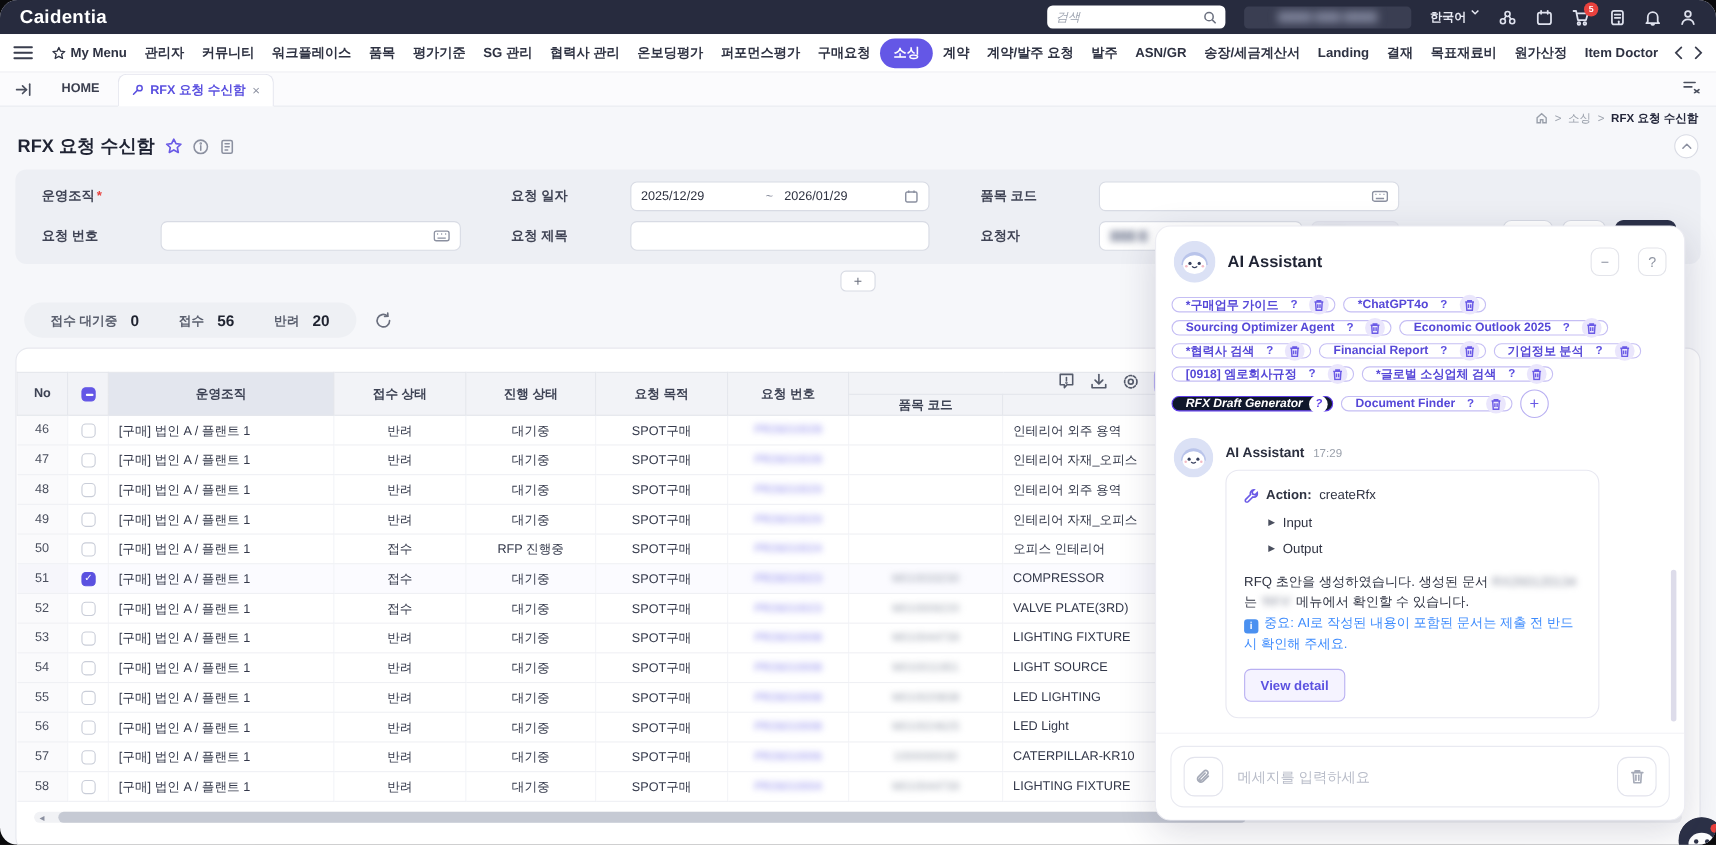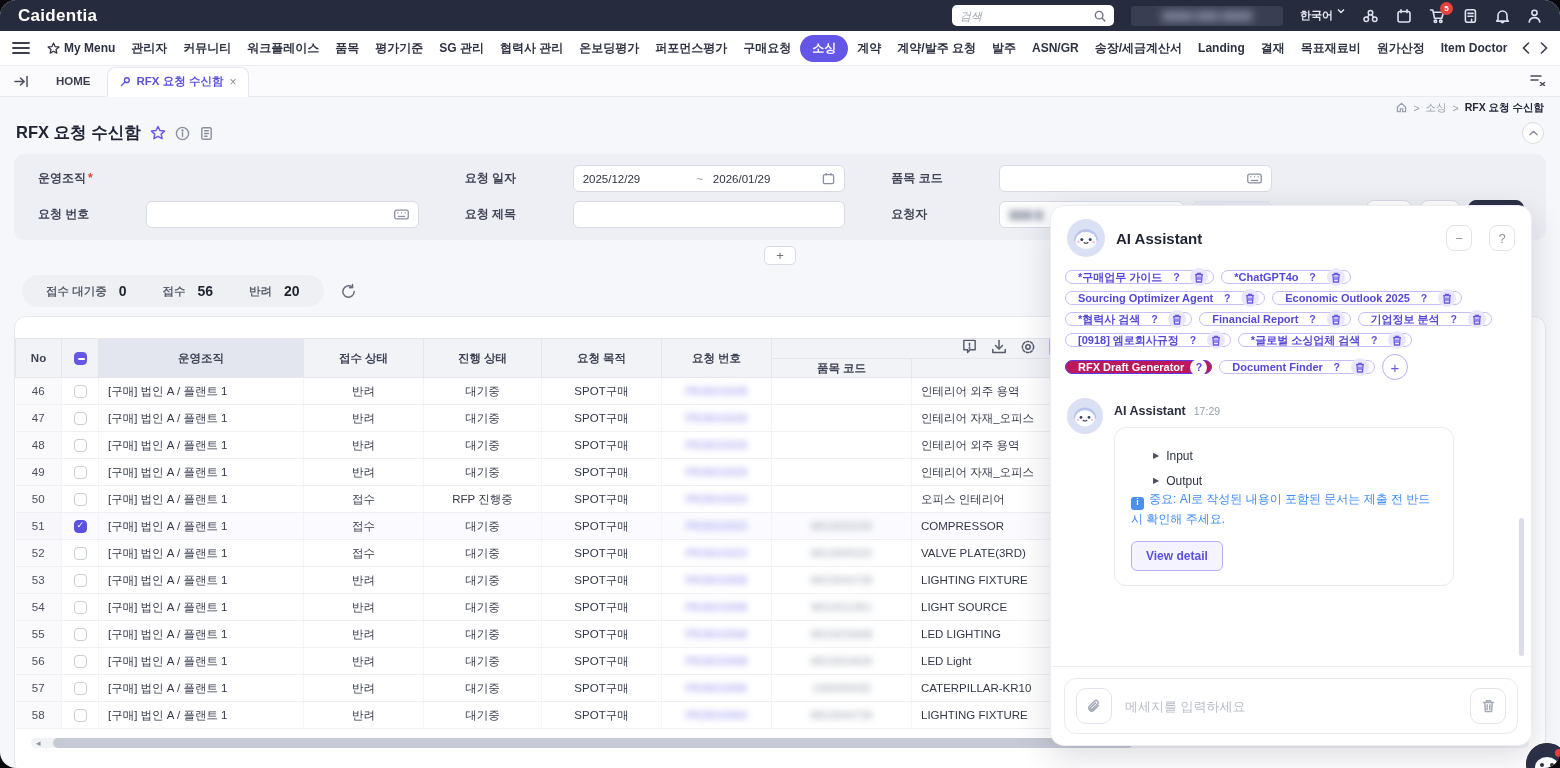--- a/index.html
+++ b/index.html
@@ -112,21 +112,21 @@
   .ai-head { display:flex; align-items:center; gap:11px; padding:13px 16px 9px; }
   .ai-title { font-size:15px; font-weight:700; color:#1f2333; flex:1; }
   .sq-btn { width:26px; height:26px; border-radius:8px; border:1px solid #e3e4ea; background:#fff; color:#8f95a3; font-size:13px; display:flex; align-items:center; justify-content:center; cursor:pointer; font-family:inherit; }
   .ai-head .sq-btn + .sq-btn { margin-left:6px; }
   .avatar { width:38px; height:38px; flex:none; }
   .chips { display:flex; flex-wrap:wrap; gap:7px; padding:4px 14px 8px; align-items:center; }
   .chip { display:flex; align-items:center; gap:6px; height:14px; padding:0 5px 0 12px; border:1px solid #c5bef4; border-radius:14px; background:#fff; color:#5648d8; font-size:11px; font-weight:700; white-space:nowrap; cursor:pointer; }
   .chip-q { width:16px; height:16px; border-radius:50%; display:flex; align-items:center; justify-content:center; font-size:10.5px; font-weight:800; color:#5b4ee0; cursor:pointer; }
   .chip-trash { width:18px; height:18px; border-radius:50%; background:#eae6fc; display:flex; align-items:center; justify-content:center; cursor:pointer; }
   .chip-trash svg { stroke:#6a5ae6; fill:none; stroke-width:1.3; }
-  .chip.active { background:#be185d; border-color:#5d3be8; color:#fff; padding-right:4px; }
+  .chip.active { background:#0f172a; border-color:#5d3be8; color:#fff; padding-right:4px;font-style:italic; }
   .chip.active .chip-q { background:#fff; color:#5d3be8; width:17px; height:17px; }
   .chip-add { order:1; width:26px; height:26px; border-radius:50%; border:1px solid #b9b0f2; background:#fff; color:#6a5ae6; font-size:15px; display:flex; align-items:center; justify-content:center; cursor:pointer; font-family:inherit; }
   .chat { display:flex; gap:11px; padding:10px 16px 0; }
   .msg-head { display:flex; align-items:baseline; gap:8px; padding-top:6px; }
   .msg-sender { font-size:12.5px; font-weight:700; color:#2a2e3e; }
   .msg-time { font-size:10.5px; color:#9aa0ab; }
   .msg-card { margin-top:9px; width:340px; border:1px solid #e8e8f1; border-radius:12px; padding:13px 16px 14px; font-size:12px; color:#2f3342; line-height:1.55; }
   .action-row { display:flex; align-items:center; gap:7px; }
   .action-row svg { stroke:#6a5ae6; fill:none; stroke-width:1.6; stroke-linecap:round; }
   .action-lb { font-weight:700; }
@@ -864,28 +864,36 @@
           <path d="M17 23.5 q2 1.6 4 0" stroke="#38415f" stroke-width="1.1" fill="none" stroke-linecap="round"></path>
           <circle cx="11.5" cy="23" r="1.2" fill="#f3b8c3"></circle>
           <circle cx="26.5" cy="23" r="1.2" fill="#f3b8c3"></circle>
         </svg>
       <div>
         <div class="msg-head">
           <span class="msg-sender">AI Assistant</span>
           <span class="msg-time">17:29</span>
         </div>
         <div class="msg-card">
+          <div class="action-row">
+            <svg width="13" height="13" viewBox="0 0 14 14">
+                <path d="M9.5 1.5 a3.4 3.4 0 0 0 -3.2 4.6 L1.6 10.8 a1.6 1.6 0 0 0 2.3 2.3 L8.6 8.4 a3.4 3.4 0 0 0 4.3 -4.3 l-2.1 2.1 -2.3 -0.7 -0.7 -2.3 z"></path>
+              </svg>
+            <span class="action-lb">Action:</span>
+            <span>createRfx</span>
+          </div>
           <div class="toggle">
               <span class="tri">▶</span>
               <span>Input</span>
             </div>
           <div class="toggle">
               <span class="tri">▶</span>
               <span>Output</span>
             </div>
+          <p class="msg-body"><span>RFQ 초안을 생성하였습니다. 생성된 문서 </span><span class="blur-doc">RX260120134</span><span>는 </span><span class="blur-doc">'RFX'</span><span> 메뉴에서 확인할 수 있습니다.</span></p>
           <p class="notice"><span class="info-chip">i</span><span>중요: AI로 작성된 내용이 포함된 문서는 제출 전 반드시 확인해 주세요.</span></p>
           <button class="view-detail">View detail</button>
         </div>
       </div>
     </div>
     <span class="ai-scroll-thumb"></span>
 
     <div class="ai-input-area">
       <div class="ai-input">
         <button class="io-btn">

